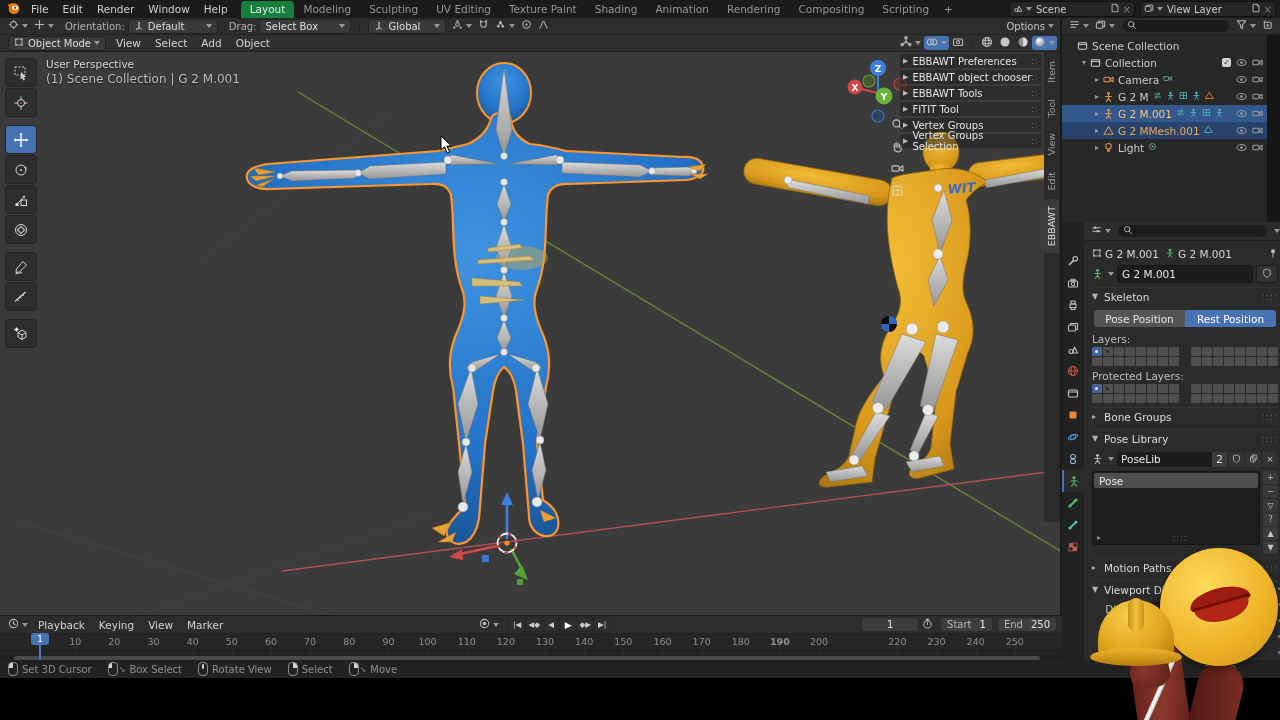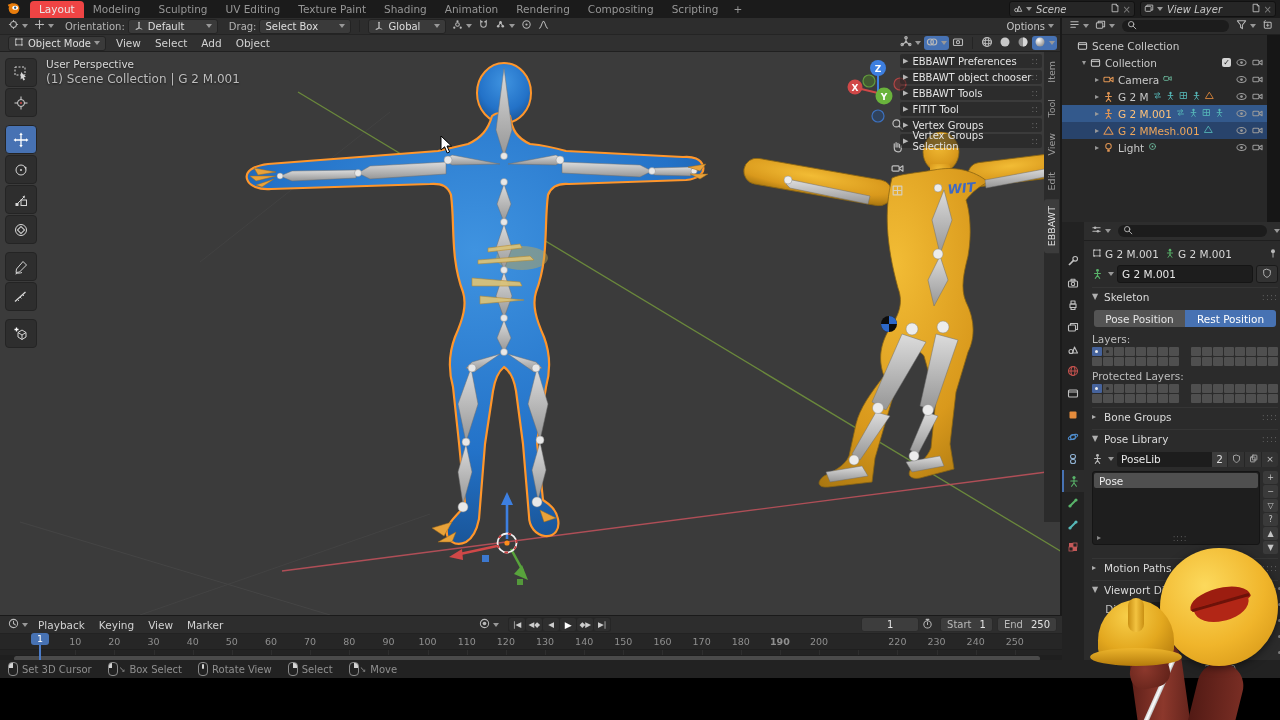--- a/index.html
+++ b/index.html
@@ -8,23 +8,23 @@
        -webkit-font-smoothing:antialiased;}
   .abs{position:absolute;}
   .row{display:flex;align-items:center;}
   .grow{flex:1;}
   .caret{width:0;height:0;border-left:3px solid transparent;border-right:3px solid transparent;border-top:4px solid #989898;display:inline-block;margin-left:3px;}
   
   #topbar{left:0;top:0;width:1280px;height:18px;background:#1b1b1b;display:flex;align-items:center;padding:0 4px;box-sizing:border-box;}
   .tbm{padding:0 7px;color:#cfcfcf;font-size:10.5px;line-height:18px;cursor:default;}
   #tb-tabs{display:flex;align-items:flex-end;height:18px;margin-left:6px;}
   .tab{padding:2px 9px 2px;font-size:10.5px;color:#969696;border-radius:4px 4px 0 0;line-height:13px;}
-  .tab.act{background:#ef4444;color:#e8e8e8;}
+  .tab.act{background:#15803d;color:#e8e8e8;}
   .tab.addtab{color:#9a9a9a;padding:2px 6px;}
-  .selfield{height:14px;background:#262626;border:1px solid #111;border-radius:3px;display:flex;align-items:center;padding:0 3px;margin-left:5px;font-size:10px;color:#c9c9c9;font-style:italic;}
+  .selfield{height:14px;background:#262626;border:1px solid #111;border-radius:3px;display:flex;align-items:center;padding:0 3px;margin-left:5px;font-size:10px;color:#c9c9c9;}
   .selfield .lbl{margin:0 4px;}
   .selfield .xbtn{color:#7d7d7d;margin-left:3px;font-size:10px;}
   
   #row2{left:0;top:18px;width:1062px;height:17px;background:#2d2d2d;border-bottom:1px solid #242424;display:flex;align-items:center;padding:0 5px;box-sizing:border-box;}
   #row3{left:0;top:35px;width:1062px;height:17px;background:#303030;border-bottom:1px solid #202020;display:flex;align-items:center;padding:0 5px;box-sizing:border-box;}
   .hbtn{height:14px;display:flex;align-items:center;padding:0 3px;border-radius:3px;color:#c4c4c4;}
   .dd{height:13px;background:#3a3a3a;border:1px solid #232323;border-radius:3px;display:flex;align-items:center;padding:0 5px;font-size:10px;color:#dedede;margin:0 3px;}
   .hlabel{color:#b4b4b4;font-size:10px;margin-left:8px;}
   .menu{padding:0 7px;font-size:10.5px;color:#d2d2d2;}
   .vsep{width:1px;height:12px;background:#242424;margin:0 5px;}
@@ -150,20 +150,27 @@
 
 <div id="app">
 
   <div id="topbar" class="abs">
     <span style="margin:0 3px;"><svg width="14" height="14" viewBox="0 0 12 12">
           <circle cx="6" cy="6.5" r="4.6" fill="#e87d0d"></circle>
           <ellipse cx="7" cy="5.8" rx="2.5" ry="1.8" fill="#fff"></ellipse>
           <circle cx="7" cy="5.8" r="1" fill="#265787"></circle>
           <path d="M1,4 L5,2.5" stroke="#e87d0d" stroke-width="1.6"></path>
         </svg></span>
+    <div id="tb-menus" class="row">
+        <div class="tbm">File</div>
+        <div class="tbm">Edit</div>
+        <div class="tbm">Render</div>
+        <div class="tbm">Window</div>
+        <div class="tbm">Help</div>
+      </div>
     <div id="tb-tabs">
         <div class="tab act">Layout</div>
         <div class="tab">Modeling</div>
         <div class="tab">Sculpting</div>
         <div class="tab">UV Editing</div>
         <div class="tab">Texture Paint</div>
         <div class="tab">Shading</div>
         <div class="tab">Animation</div>
         <div class="tab">Rendering</div>
         <div class="tab">Compositing</div>

